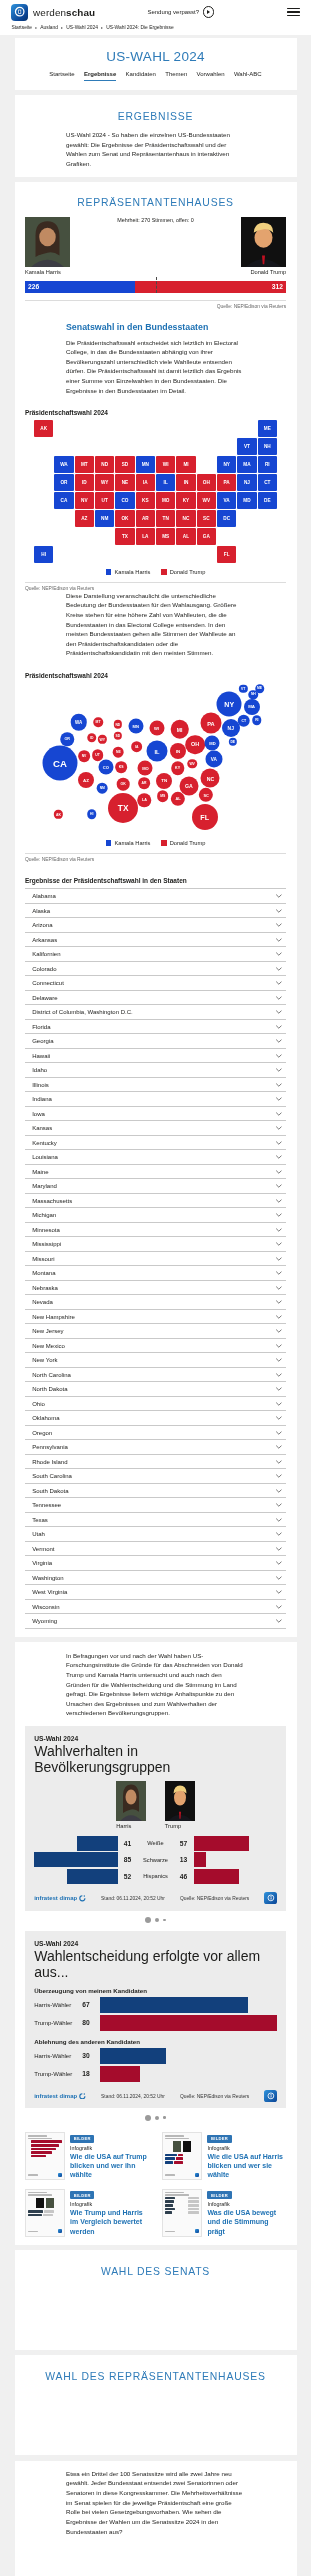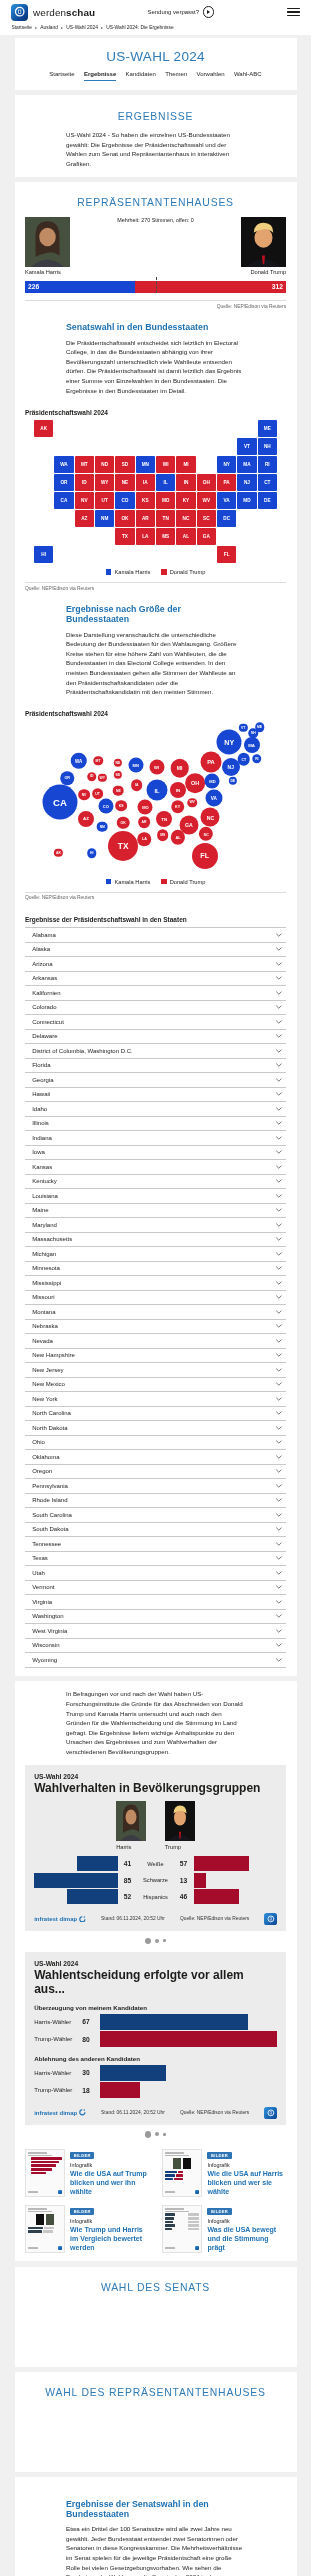--- a/index.html
+++ b/index.html
@@ -81,21 +81,21 @@
 
   
   .acc-title{font-size:6.5px;font-weight:700;margin:15.6px 0 4.1px;}
   .acc{border-top:0.5px solid #c9c9c9;}
   .acc-row{display:flex;justify-content:space-between;align-items:center;height:13.5px;
     border-bottom:0.5px solid #c9c9c9;font-size:6px;padding:0 4.1px 0 7.3px;cursor:pointer;}
 
   
   .chart-card{background:#ececec;margin:8.3px 0 0;padding:8.3px 9.3px 6.2px;}
   .kicker{font-size:6.7px;font-weight:700;}
-  .chart-title{font-size:12px;font-weight:700;margin:1px 0 6.2px;}
+  .chart-title{font-size:14px;font-weight:400;margin:1px 0 6.2px;}
   .c1-photos{display:flex;justify-content:center;gap:18.7px;margin:2.1px 0 6.2px;}
   .c1p{width:30px;font-size:5.7px;}
   .c1p .photo{width:30px;height:40px;}
   .c1p-label{margin-top:2.6px;}
   .c1-row{display:flex;align-items:center;margin:1.6px 0;}
   .c1-track{flex:1;display:flex;}
   .c1-track.left{justify-content:flex-end;}
   .c1-bar{height:15px;}
   .c1-center{width:76px;display:flex;align-items:center;justify-content:space-between;
     padding:0 6.2px;box-sizing:border-box;}
@@ -293,21 +293,20 @@
           <span>Kamala Harris</span>
         </span>
         <span class="legend-item">
           <span class="legend-sq" style="background: rgb(215, 32, 46);"></span>
           <span>Donald Trump</span>
         </span>
       </div>
     <div class="hr"></div>
     <div class="source">Quelle: NEP/Edison via Reuters</div>
 
-    <h2 class="sub-heading">Ergebnisse nach Größe der Bundesstaaten</h2>
     <p class="body-text">Diese Darstellung veranschaulicht die unterschiedliche Bedeutung der Bundesstaaten für den Wahlausgang. Größere Kreise stehen für eine höhere Zahl von Wahlleuten, die die Bundesstaaten in das Electoral College entsenden. In den meisten Bundesstaaten gehen alle Stimmen der Wahlleute an den Präsidentschaftskandidaten oder die Präsidentschaftskandidatin mit den meisten Stimmen.</p>
 
     <div class="chart-label">Präsidentschaftswahl 2024</div>
     <div class="bubblemap" id="bubblemap">
         <div class="bubble" style="width: 16.5px; height: 16.5px; left: 19.4%; top: 26.2%; background: rgb(22, 70, 210); font-size: 4.5px;">WA</div>
         <div class="bubble" style="width: 13.5px; height: 13.5px; left: 14.8%; top: 37.6%; background: rgb(22, 70, 210); font-size: 3.7px;">OR</div>
         <div class="bubble" style="width: 35px; height: 35px; left: 11.9%; top: 53.1%; background: rgb(22, 70, 210); font-size: 9.6px;">CA</div>
         <div class="bubble" style="width: 11.7px; height: 11.7px; left: 21.5%; top: 48.6%; background: rgb(215, 32, 46); font-size: 3.4px;">NV</div>
         <div class="bubble" style="width: 9.5px; height: 9.5px; left: 24.6%; top: 36.6%; background: rgb(215, 32, 46); font-size: 3.4px;">ID</div>
         <div class="bubble" style="width: 9.5px; height: 9.5px; left: 27.1%; top: 26.2%; background: rgb(215, 32, 46); font-size: 3.4px;">MT</div>
@@ -938,19 +937,18 @@
     <div class="section-title">WAHL DES SENATS</div>
     <div style="height:52px"></div>
   </section>
 
   <section class="card big-card">
     <div class="section-title">WAHL DES REPRÄSENTANTENHAUSES</div>
     <div style="height:57px"></div>
   </section>
 
   <section class="card senate-card">
-    <h2 class="sub-heading">Ergebnisse der Senatswahl in den Bundesstaaten</h2>
     <p class="body-text">Etwa ein Drittel der 100 Senatssitze wird alle zwei Jahre neu gewählt. Jeder Bundesstaat entsendet zwei Senatorinnen oder Senatoren in diese Kongresskammer. Die Mehrheitsverhältnisse im Senat spielen für die jeweilige Präsidentschaft eine große Rolle bei vielen Gesetzgebungsvorhaben. Wie sehen die Ergebnisse der Wahlen um die Senatssitze 2024 in den Bundesstaaten aus?</p>
 
   </section>
 
 </div>
 
 
 </body></html>

